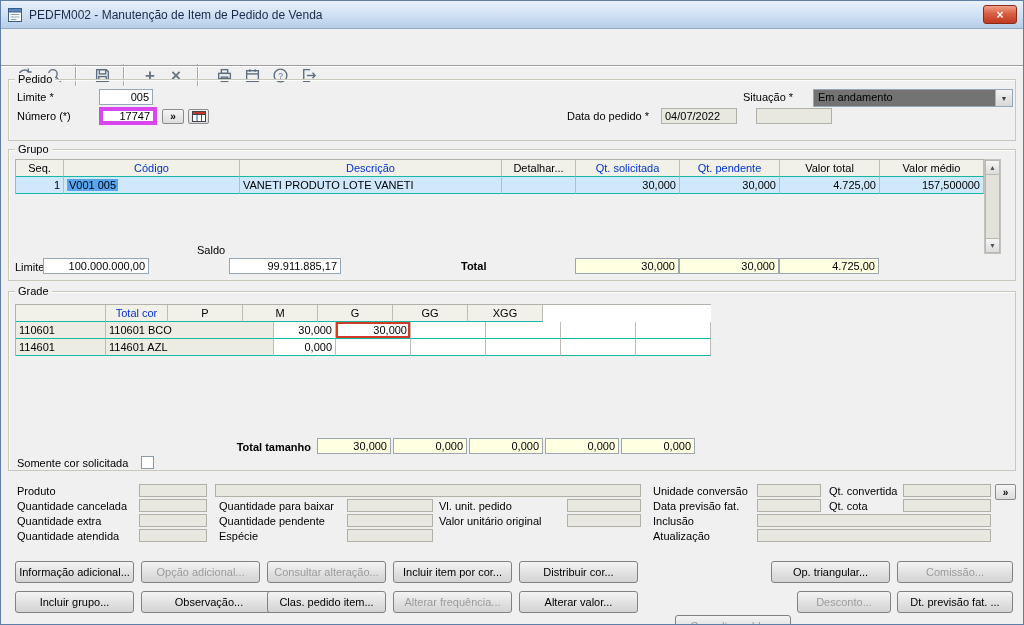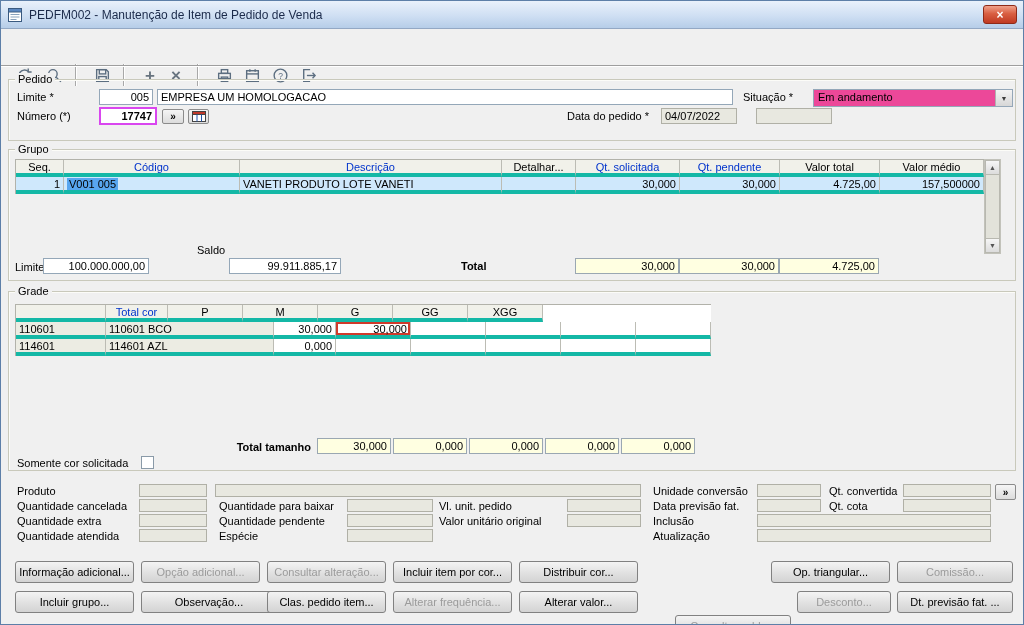--- a/index.html
+++ b/index.html
@@ -31,36 +31,36 @@
   .gbox { position:absolute; border:1px solid #c9c9bb; box-shadow:inset 1px 1px 0 #fcfcf8; }
   .legend { position:absolute; background:#f0f0f0; padding:0 3px; z-index:3; white-space:nowrap; }
 
   .lbl { position:absolute; white-space:nowrap; }
   .b { font-weight:bold; }
   .field { position:absolute; background:#fff; border:1px solid #94a7b8; padding:0 3px;
            display:flex; align-items:center; overflow:hidden; white-space:nowrap; }
   .field.ro { background:#e8e8e0; border-color:#b0b0a6; }
   .field.num { justify-content:flex-end; }
   .field.total { background:#ffffe1; border-color:#9aa7b2; justify-content:flex-end; }
-  .field.redb { border:2px solid #d946ef;font-weight:bold; }
+  .field.redb { border:4px solid #d946ef; }
 
   .minibtn { position:absolute; background:linear-gradient(#f5f5f5,#dcdcdc); border:1px solid #8b8b8b;
              border-radius:2px; font-size:10px; font-weight:bold; display:flex; align-items:center;
              justify-content:center; cursor:pointer; }
 
   
-  .combo { position:absolute; height:18px; background:#ec4899; border:1px solid #94a7b8; display:flex; cursor:pointer; }
+  .combo { position:absolute; height:18px; background:#737373; border:1px solid #94a7b8; display:flex; cursor:pointer; }
   .combo-text { flex:1; padding:1px 4px; overflow:hidden; white-space:nowrap; }
   .combo-btn { width:17px; background:linear-gradient(#f3f3f3,#d7d7d7); border-left:1px solid #b0b0b0;
                display:flex; align-items:center; justify-content:center; font-size:7px; color:#3c3c3c; }
 
   
   .grid { position:absolute; border-top:1px solid #b2b2aa; border-left:1px solid #b2b2aa; background:#fff; }
   .trow { display:flex; }
-  .tc { border-right:1px solid #bcbcb4; border-bottom:4px solid #14b8a6; padding:0 3px; height:17px;
+  .tc { border-right:1px solid #bcbcb4; border-bottom:1px solid #14b8a6; padding:0 3px; height:17px;
         display:flex; align-items:center; overflow:hidden; white-space:nowrap; background:#fff; }
   .hc { background:#f1f1ea; justify-content:center; }
   .hblue { color:#0033cc; }
   .numc { justify-content:flex-end; }
   .sel .tc { background:#cfe8fc; }
   .cellsel { background:#58a6f0; padding:0 2px; }
   .fixedc { background:#ececE3; background:#ececE3; }
   .redcell { box-shadow:inset 0 0 0 2px #d03a2b; }
 
   
@@ -153,21 +153,20 @@
       </svg>
     </button>
   </div>
   <div class="sep-h"></div>
 
   <div class="gbox" style="left:7px;top:78px;width:1008px;height:62px"></div>
   <span class="legend" style="left:14px;top:72px">Pedido</span>
 
   <span class="lbl" style="left:16px;top:90px">Limite *</span>
   <div class="field num" style="left:98px;top:88px;width:54px;height:16px">005</div>
-  <div class="field" style="left:156px;top:88px;width:576px;height:16px">EMPRESA UM HOMOLOGACAO</div>
 
   <span class="lbl" style="left:742px;top:90px">Situação *</span>
   <div class="combo" style="left:812px;top:88px;width:200px">
     <span class="combo-text">Em andamento</span>
     <span class="combo-btn">▼</span>
   </div>
 
   <span class="lbl" style="left:16px;top:109px">Número (*)</span>
   <div class="field num redb" style="left:98px;top:106px;width:58px;height:18px">17747</div>
   <button class="minibtn" style="left:161px;top:108px;width:22px;height:15px">»</button>

